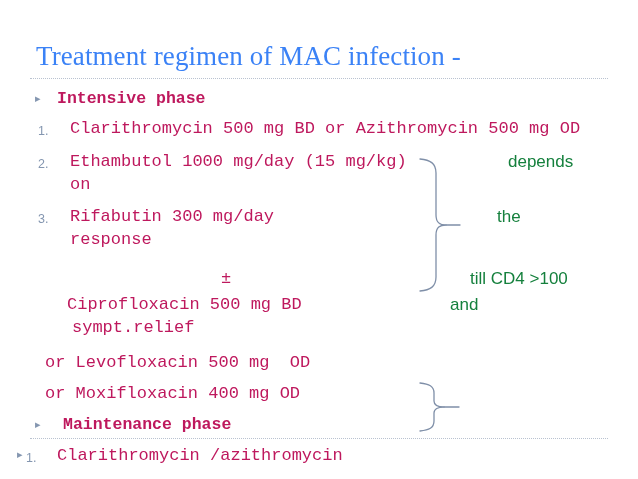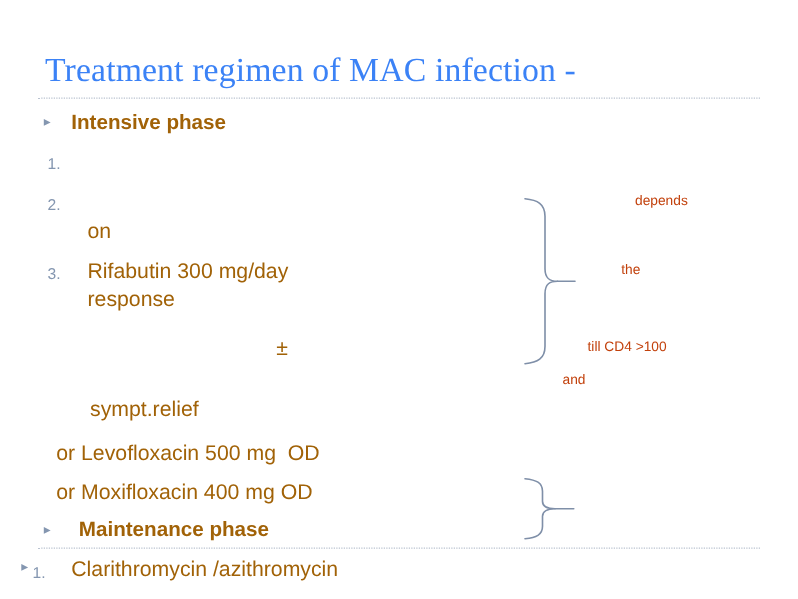--- a/index.html
+++ b/index.html
@@ -50,24 +50,24 @@
     left: 30px;
     top: 438px;
     width: 578px;
     height: 0;
     border-top: 1px dotted #b9c2d0;
   }
 
   
   .line {
     position: absolute;
-    font-family: Liberation Sans, sans-serif;
+    font-family: Liberation Mono, monospace;
     font-size: 17px;
     line-height: 21px;
-    color: #a16207;
+    color: #be185d;
     white-space: pre;
   }
   .bold {
     font-weight: bold;
     font-size: 16.5px;
   }
   .marker {
     position: absolute;
     font-family: "Liberation Sans", sans-serif;
     font-size: 12.5px;
@@ -79,23 +79,23 @@
     position: absolute;
     color: #8496b0;
     font-size: 11px;
     line-height: 21px;
   }
 
   
   .rcol {
     position: absolute;
     font-family: "Liberation Sans", sans-serif;
-    font-size: 11px;
+    font-size: 17px;
     line-height: 21px;
-    color: #c2410c;
+    color: #15803d;
     white-space: pre;
   }
 
   
   #faded {
     position: absolute;
     left: 36px;
     top: 470px;
     width: 570px;
     font-family: "Liberation Sans", sans-serif;
@@ -118,30 +118,33 @@
 
 <div id="slide">
 
   <div id="title">Treatment regimen of MAC infection -</div>
   <div id="title-rule"></div>
 
   <span class="tri" style="left:35px; top:88px;">▸</span>
   <div class="line bold" style="left:57px; top:88px;">Intensive phase</div>
 
   <span class="marker" style="left:38px; top:121px;">1.</span>
+  <div class="line" style="left:70px; top:118px;">Clarithromycin 500 mg BD or Azithromycin 500 mg OD</div>
 
   <span class="marker" style="left:38px; top:154px;">2.</span>
+  <div class="line" style="left:70px; top:151px;">Ethambutol 1000 mg/day (15 mg/kg)</div>
   <div class="line" style="left:70px; top:174px;">on</div>
 
   <span class="marker" style="left:38px; top:209px;">3.</span>
   <div class="line" style="left:70px; top:206px;">Rifabutin 300 mg/day</div>
   <div class="line" style="left:70px; top:229px;">response</div>
 
   <div class="line" style="left:221px; top:268px;">±</div>
 
+  <div class="line" style="left:67px; top:294px;">Ciprofloxacin 500 mg BD</div>
   <div class="line" style="left:72px; top:317px;">sympt.relief</div>
   <div class="line" style="left:45px; top:352px;">or Levofloxacin 500 mg  OD</div>
   <div class="line" style="left:45px; top:383px;">or Moxifloxacin 400 mg OD</div>
 
   <span class="tri" style="left:35px; top:414px;">▸</span>
   <div class="line bold" style="left:63px; top:414px;">Maintenance phase</div>
 
   <div id="lower-rule"></div>
 
   <span class="tri" style="left:17px; top:444px;">▸</span>

